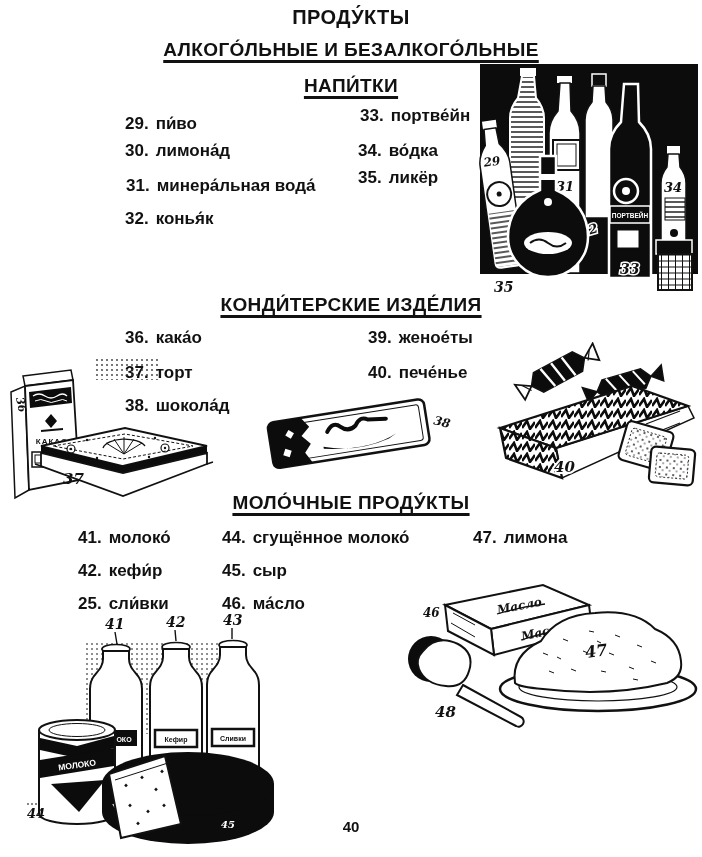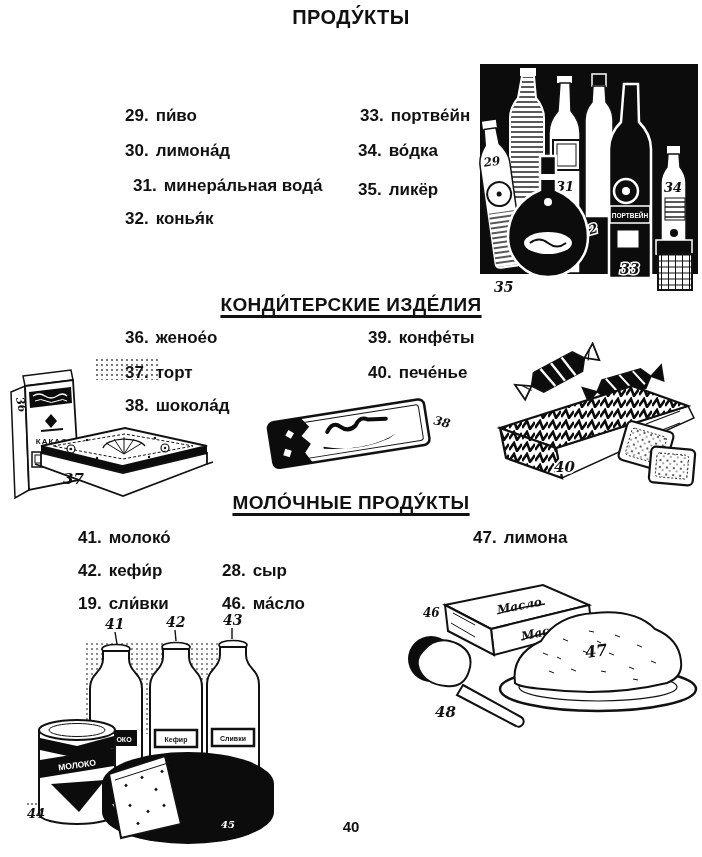--- a/index.html
+++ b/index.html
@@ -25,41 +25,44 @@
   svg{ position:absolute; }
   .hw{ font-family:"DejaVu Serif", serif; font-style:italic; font-weight:bold; }
   .pkg{ font-family:"Liberation Sans", sans-serif; font-weight:bold; }
 </style>
 </head>
 <body>
 
 <div class="page">
 
   <div class="hdr title" style="top:6px">ПРОДУ́КТЫ</div>
+  <div class="hdr und" style="top:39px">АЛКОГО́ЛЬНЫЕ И БЕЗАЛКОГО́ЛЬНЫЕ</div>
+  <div class="hdr und" style="top:75px">НАПИ́ТКИ</div>
   <div class="hdr und" style="top:492px">МОЛО́ЧНЫЕ ПРОДУ́КТЫ</div>
   <div class="hdr und" style="top:294px">КОНДИ́ТЕРСКИЕ ИЗДЕ́ЛИЯ</div>
 
-  <div class="vitem" style="left:125px;top:106px"><span class="num">29.</span><span>пи́во</span></div>
+  <div class="vitem" style="left:125px;top:114px"><span class="num">29.</span><span>пи́во</span></div>
   <div class="vitem" style="left:125px;top:141px"><span class="num">30.</span><span>лимона́д</span></div>
-  <div class="vitem" style="left:133px;top:176px"><span class="num">31.</span><span>минера́льная вода́</span></div>
+  <div class="vitem" style="left:126px;top:176px"><span class="num">31.</span><span>минера́льная вода́</span></div>
   <div class="vitem" style="left:125px;top:209px"><span class="num">32.</span><span>конья́к</span></div>
   <div class="vitem" style="left:360px;top:106px"><span class="num">33.</span><span>портве́йн</span></div>
   <div class="vitem" style="left:358px;top:141px"><span class="num">34.</span><span>во́дка</span></div>
-  <div class="vitem" style="left:358px;top:180px"><span class="num">35.</span><span>ликёр</span></div>
-
-  <div class="vitem" style="left:125px;top:328px"><span class="num">36.</span><span>женое́о</span></div>
+  <div class="vitem" style="left:358px;top:168px"><span class="num">35.</span><span>ликёр</span></div>
+
+  <div class="vitem" style="left:125px;top:328px"><span class="num">36.</span><span>кака́о</span></div>
   <div class="vitem" style="left:125px;top:363px"><span class="num">37.</span><span>торт</span></div>
   <div class="vitem" style="left:125px;top:396px"><span class="num">38.</span><span>шокола́д</span></div>
-  <div class="vitem" style="left:368px;top:328px"><span class="num">39.</span><span>конфе́ты</span></div>
+  <div class="vitem" style="left:368px;top:328px"><span class="num">39.</span><span>женое́ты</span></div>
   <div class="vitem" style="left:368px;top:363px"><span class="num">40.</span><span>пече́нье</span></div>
 
   <div class="vitem" style="left:78px;top:528px"><span class="num">41.</span><span>молоко́</span></div>
   <div class="vitem" style="left:78px;top:561px"><span class="num">42.</span><span>кефи́р</span></div>
-  <div class="vitem" style="left:78px;top:594px"><span class="num">19.</span><span>сли́вки</span></div>
-  <div class="vitem" style="left:222px;top:561px"><span class="num">28.</span><span>сыр</span></div>
+  <div class="vitem" style="left:78px;top:594px"><span class="num">25.</span><span>сли́вки</span></div>
+  <div class="vitem" style="left:222px;top:528px"><span class="num">44.</span><span>сгущённое молоко́</span></div>
+  <div class="vitem" style="left:222px;top:561px"><span class="num">45.</span><span>сыр</span></div>
   <div class="vitem" style="left:222px;top:594px"><span class="num">46.</span><span>ма́сло</span></div>
   <div class="vitem" style="left:473px;top:528px"><span class="num">47.</span><span>лимона</span></div>
 
   <svg style="left:476px;top:60px" width="226" height="236" viewBox="0 0 226 236">
     <defs>
       <pattern id="hl" width="6" height="5" patternUnits="userSpaceOnUse">
           <rect width="6" height="5" fill="#fff"></rect>
           <line x1="0" y1="2" x2="6" y2="2" stroke="#111" stroke-width="1.4"></line>
         </pattern>
       <pattern id="gr" width="7" height="6" patternUnits="userSpaceOnUse">

